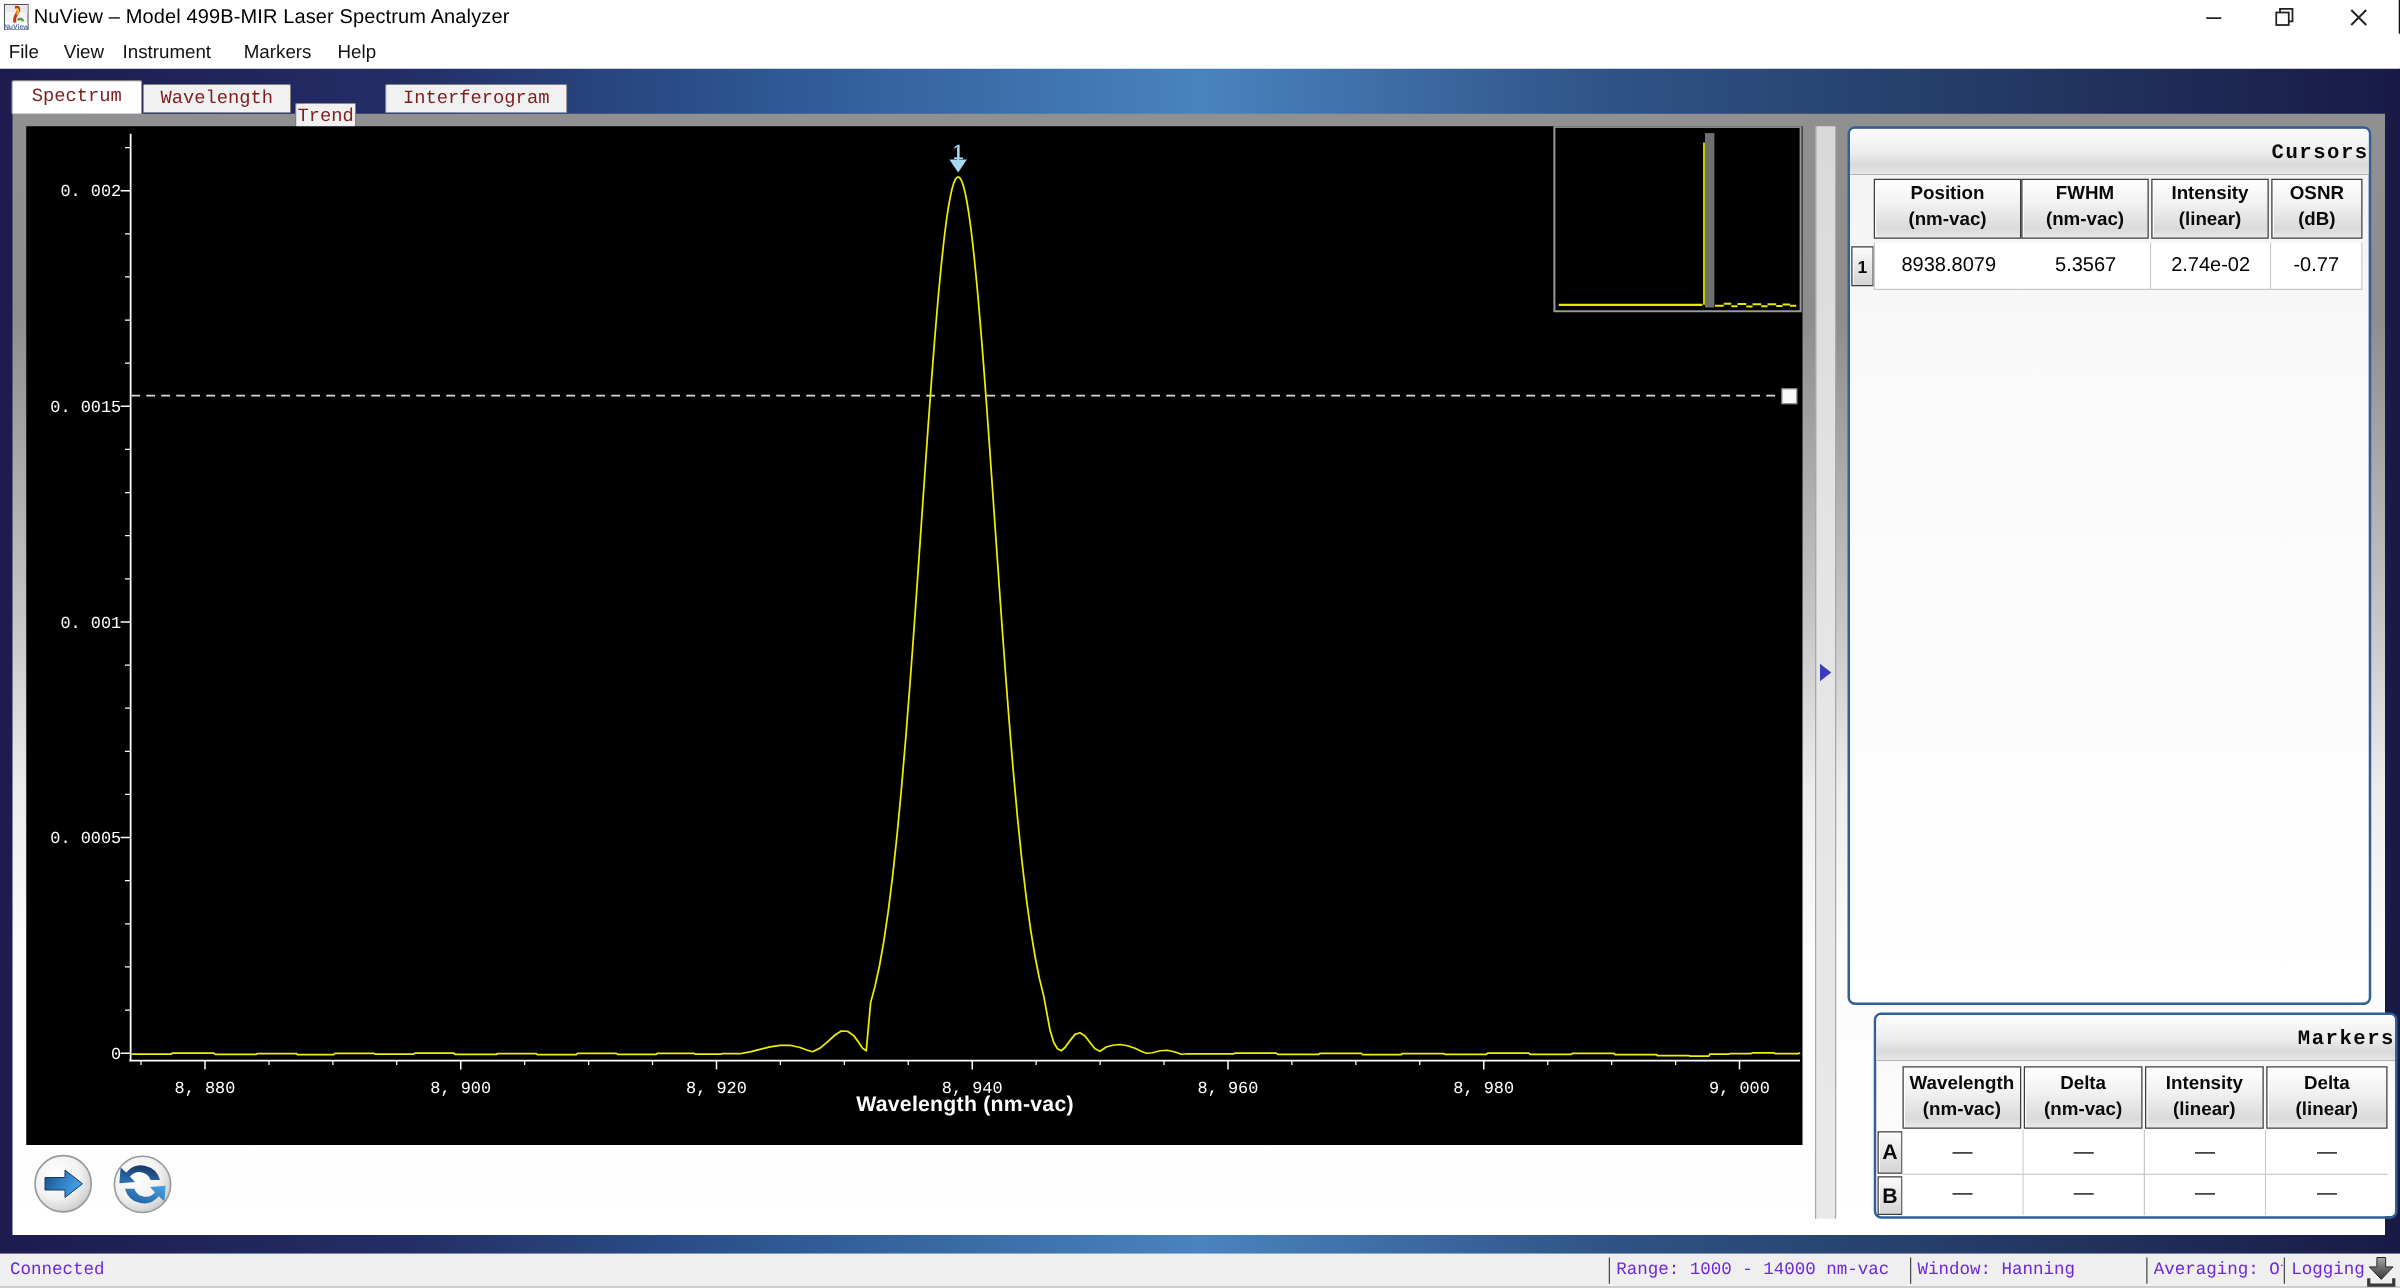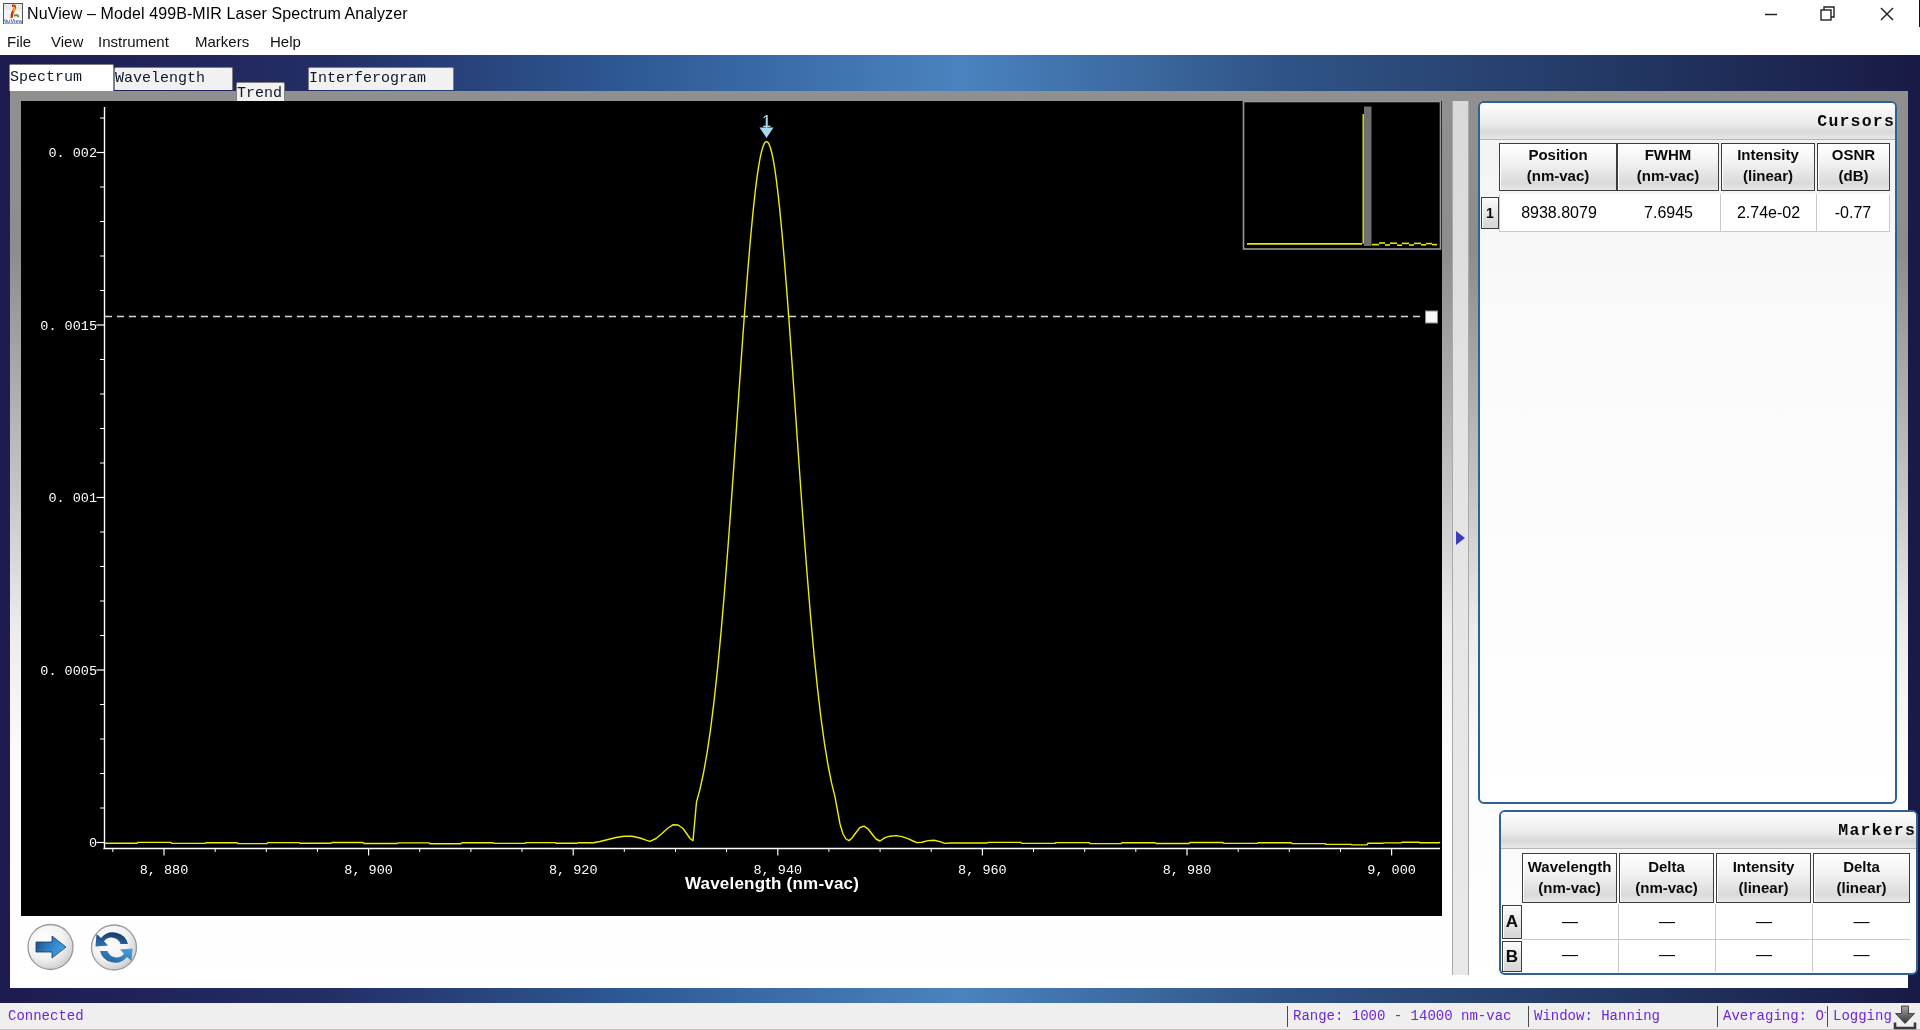--- a/index.html
+++ b/index.html
@@ -5,22 +5,22 @@
   font-family:"Liberation Sans", sans-serif; }
 .abs { position:absolute; }
 #titlebar { left:0; top:0; width:1920px; height:27px; background:#fff; }
 #title { left:27px; top:4.5px; font-size:16px; color:#000; letter-spacing:0.1px; }
 #menubar { left:0; top:27px; width:1920px; height:28px; background:#fff; font-size:15px; color:#111; }
 .mi { position:absolute; top:6px; }
 #winband { left:0; top:55px; width:1920px; height:948px;
   background:linear-gradient(90deg,#1d1b4f 0%,#232e66 17%,#2e5a95 33%,#4a83bf 50%,#2f5386 67%,#243a66 83%,#181a45 100%); }
 #content { left:10px; top:91px; width:1898px; height:897px;
   background:linear-gradient(180deg,#909090 0%,#8d8d8d 18%,#c6c6c6 45%,#ececec 60%,#fcfcfc 75%,#ffffff 100%); }
-.tab { position:absolute; font-family:"Liberation Mono",monospace; font-size:15px; color:#0f172a;
-  text-align:left; border:1px solid #7f7f7f; border-bottom:none; border-radius:2px 2px 0 0; }
+.tab { position:absolute; font-family:"Liberation Mono",monospace; font-size:15px; color:#7f1d1d;
+  text-align:center; border:1px solid #7f7f7f; border-bottom:none; border-radius:2px 2px 0 0; }
 .tabi { top:67px; height:23px; background:#f1f1f1; line-height:22px; }
 #tab1 { left:9px; top:64px; width:105px; height:27px; background:#fff; line-height:25px; z-index:3; }
 #chart { left:21px; top:101px; width:1421px; height:815px; background:#000; }
 #xtitle { left:611px; top:773px; width:280px; text-align:center; color:#fff; font-size:17px; font-weight:bold; letter-spacing:0.2px; }
 #vstrip { left:1452px; top:101px; width:17px; height:874px;
   background:linear-gradient(180deg,#d9d9d9 0%,#e4e4e4 40%,#e9e9e9 100%);
   border-left:1px solid #a8a8a8; border-right:1px solid #a8a8a8; }
 #varrow { left:1456px; top:531px; width:0; height:0; border-left:9px solid #3c3cbb;
   border-top:7px solid transparent; border-bottom:7px solid transparent; }
 .panel { position:absolute; left:1478px; width:419px; border:2.5px solid #2f6096; border-radius:6px;
@@ -178,21 +178,21 @@
 <div class="abs" id="varrow"></div>
 
 <div class="panel" id="cursors" style="top:101px; height:703px;">
   <div class="ptitle">Cursors</div>
   <div class="hcell" style="left:19px; top:40px; width:118px; height:48px;">Position<br>(nm-vac)</div>
   <div class="hcell" style="left:137px; top:40px; width:102px; height:48px;">FWHM<br>(nm-vac)</div>
   <div class="hcell" style="left:241px; top:40px; width:94px; height:48px;">Intensity<br>(linear)</div>
   <div class="hcell" style="left:337px; top:40px; width:73px; height:48px;">OSNR<br>(dB)</div>
   <div class="rhcell" style="left:1px; top:94px; width:18px; height:32px; font-size:14px; line-height:30px;">1</div>
   <div class="dcell" style="left:19px; top:91px; width:120px; height:38px; line-height:38px; border-left:1px solid #c9c9c9;">8938.8079</div>
-  <div class="dcell" style="left:137px; top:91px; width:104px; height:38px; line-height:38px;">7.6945</div>
+  <div class="dcell" style="left:137px; top:91px; width:104px; height:38px; line-height:38px;">5.3567</div>
   <div class="dcell" style="left:241px; top:91px; width:96px; height:38px; line-height:38px;">2.74e-02</div>
   <div class="dcell" style="left:337px; top:91px; width:73px; height:38px; line-height:38px;">-0.77</div>
 </div>
 
 <div class="panel" id="markers" style="top:810px; height:165px;margin-left:21px;">
   <div class="ptitle">Markers</div>
   <div class="hcell" style="left:21px; top:41px; width:95px; height:50px; padding-top:2px;">Wavelength<br>(nm-vac)</div>
   <div class="hcell" style="left:118px; top:41px; width:95px; height:50px; padding-top:2px;">Delta<br>(nm-vac)</div>
   <div class="hcell" style="left:215px; top:41px; width:95px; height:50px; padding-top:2px;">Intensity<br>(linear)</div>
   <div class="hcell" style="left:312px; top:41px; width:97px; height:50px; padding-top:2px;">Delta<br>(linear)</div>

